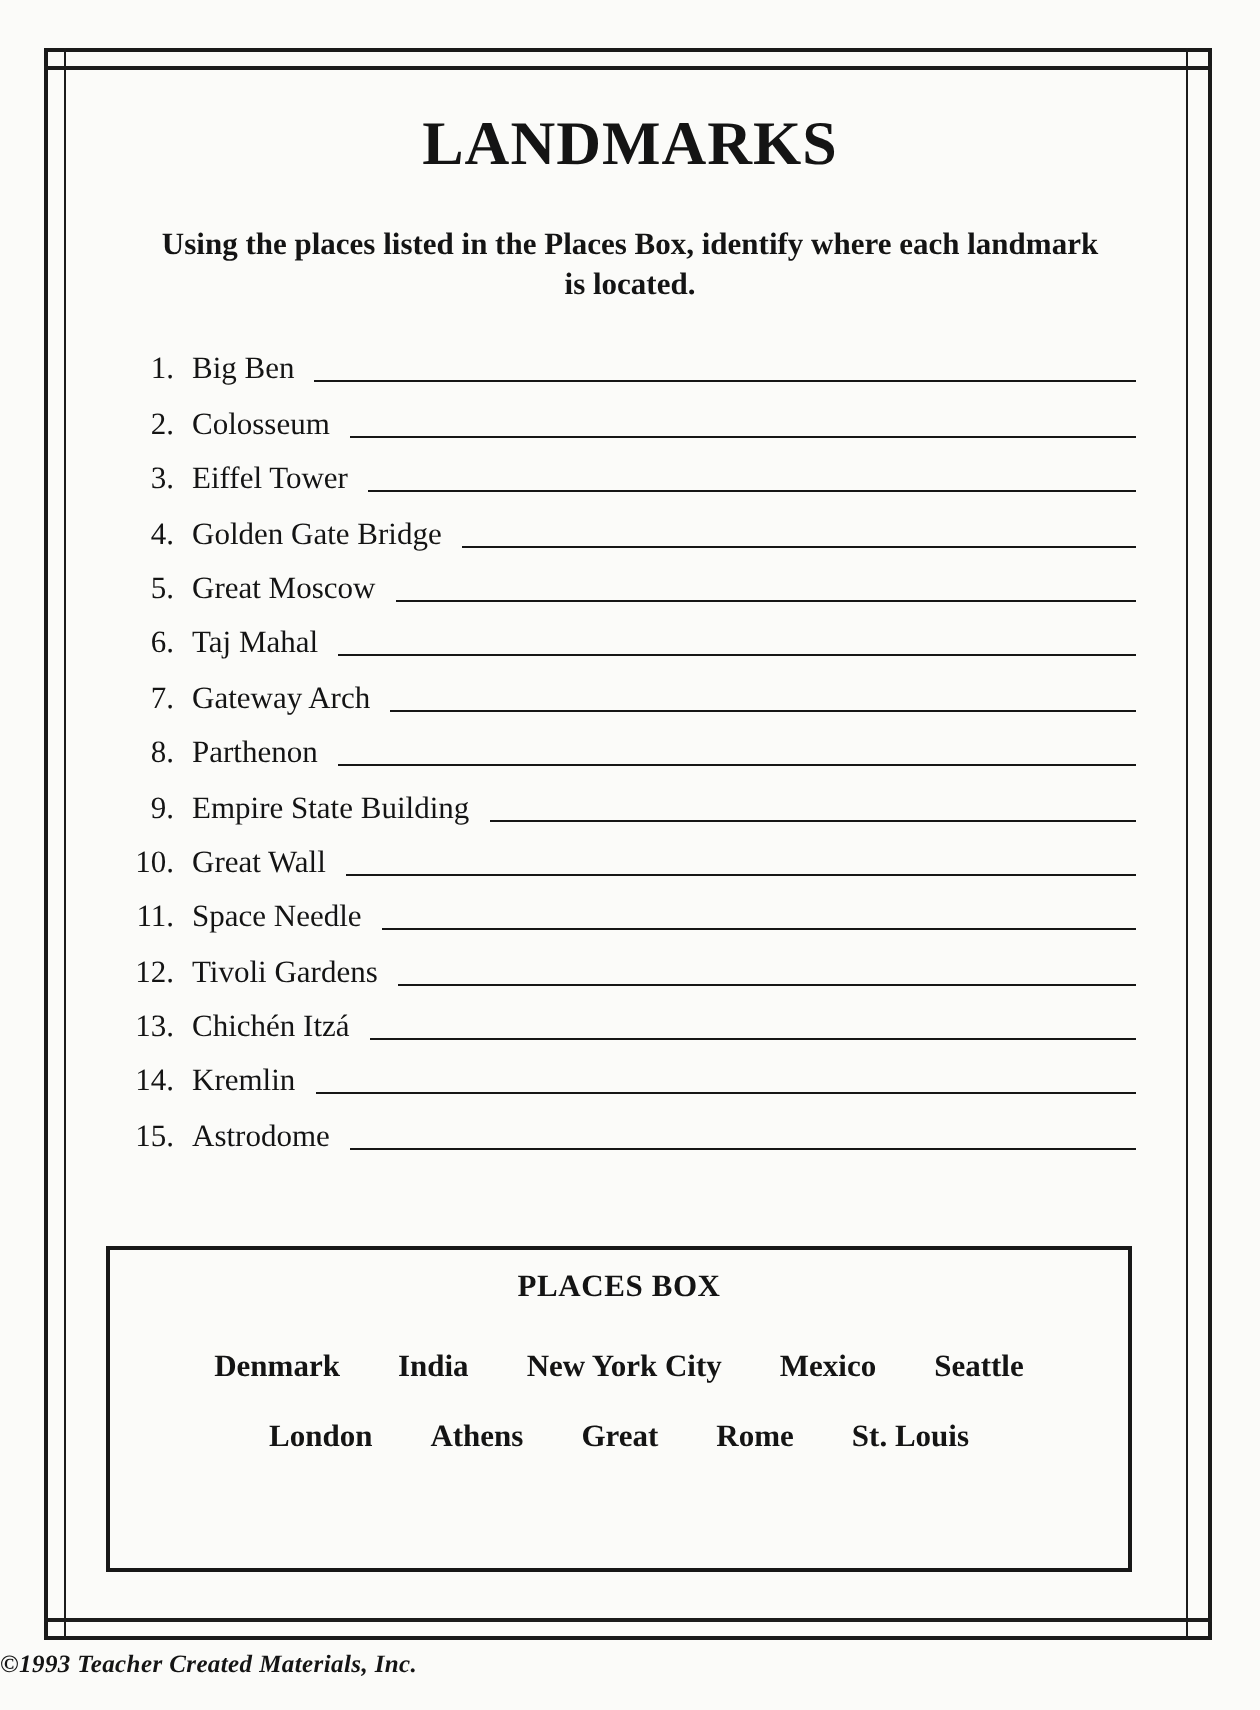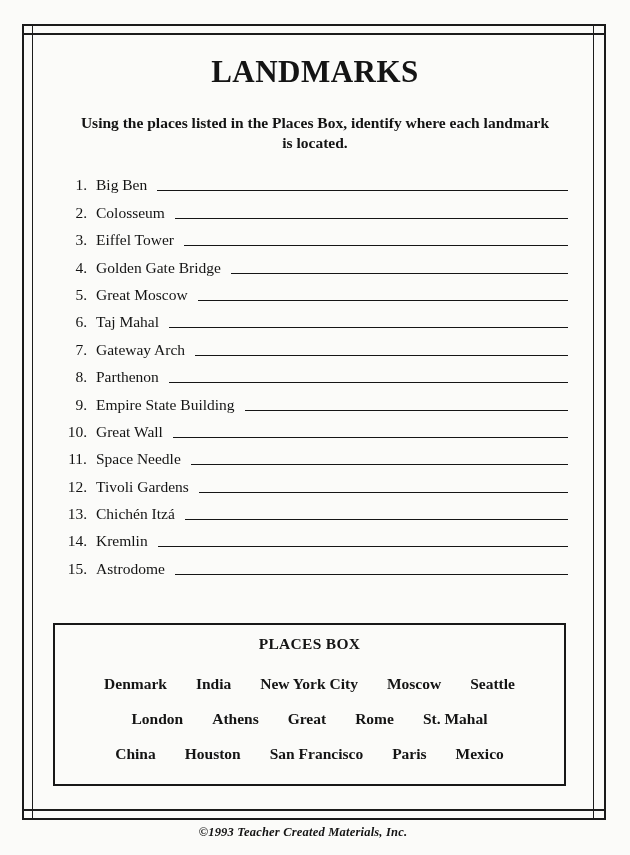--- a/index.html
+++ b/index.html
@@ -68,21 +68,21 @@
   .places-row {
     display: flex; justify-content: center; gap: 29px;
     margin-top: 17px;
     font-size: 15.5px; font-weight: 700;
   }
   #places-rows .places-row:first-child { margin-top: 22px; }
   .place { white-space: nowrap; }
 
   .footer {
     position: absolute; top: 825px; left: 0; width: 606px;
-    text-align: center;
+    text-align: left;
     font-size: 12.5px; font-style: italic; font-weight: 700;
     letter-spacing: 0.2px;
   }
 </style>
 </head>
 <body>
 
 <div class="page">
 
   <div class="frame-outer"></div>
@@ -176,35 +176,28 @@
       </li>
     </ol>
 
   <div class="places-box">
     <div class="places-title">PLACES BOX</div>
     <div id="places-rows">
         <div class="places-row">
           <span class="place">Denmark</span>
           <span class="place">India</span>
           <span class="place">New York City</span>
-          <span class="place">Moscow</span>
+          <span class="place">Mexico</span>
           <span class="place">Seattle</span>
         </div>
         <div class="places-row">
           <span class="place">London</span>
           <span class="place">Athens</span>
           <span class="place">Great</span>
           <span class="place">Rome</span>
-          <span class="place">St. Mahal</span>
-        </div>
-        <div class="places-row">
-          <span class="place">China</span>
-          <span class="place">Houston</span>
-          <span class="place">San Francisco</span>
-          <span class="place">Paris</span>
-          <span class="place">Mexico</span>
+          <span class="place">St. Louis</span>
         </div>
       </div>
   </div>
 
   <div class="footer">©1993 Teacher Created Materials, Inc.</div>
 
 </div>
 
 </body></html>

